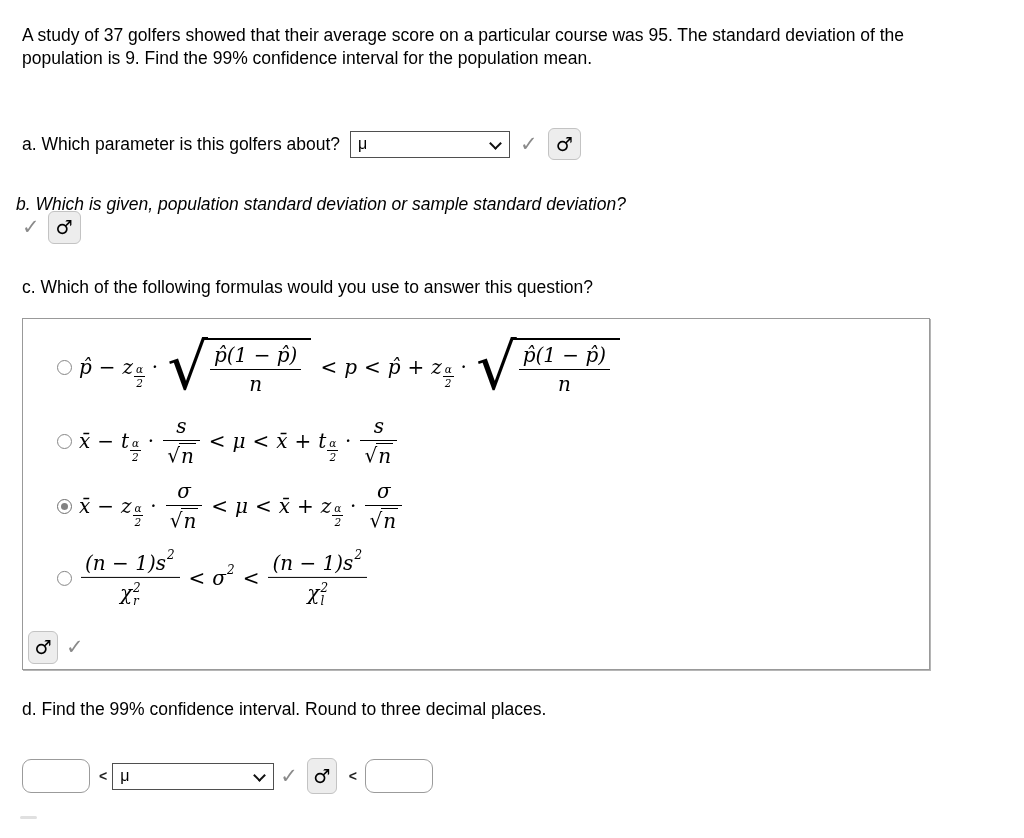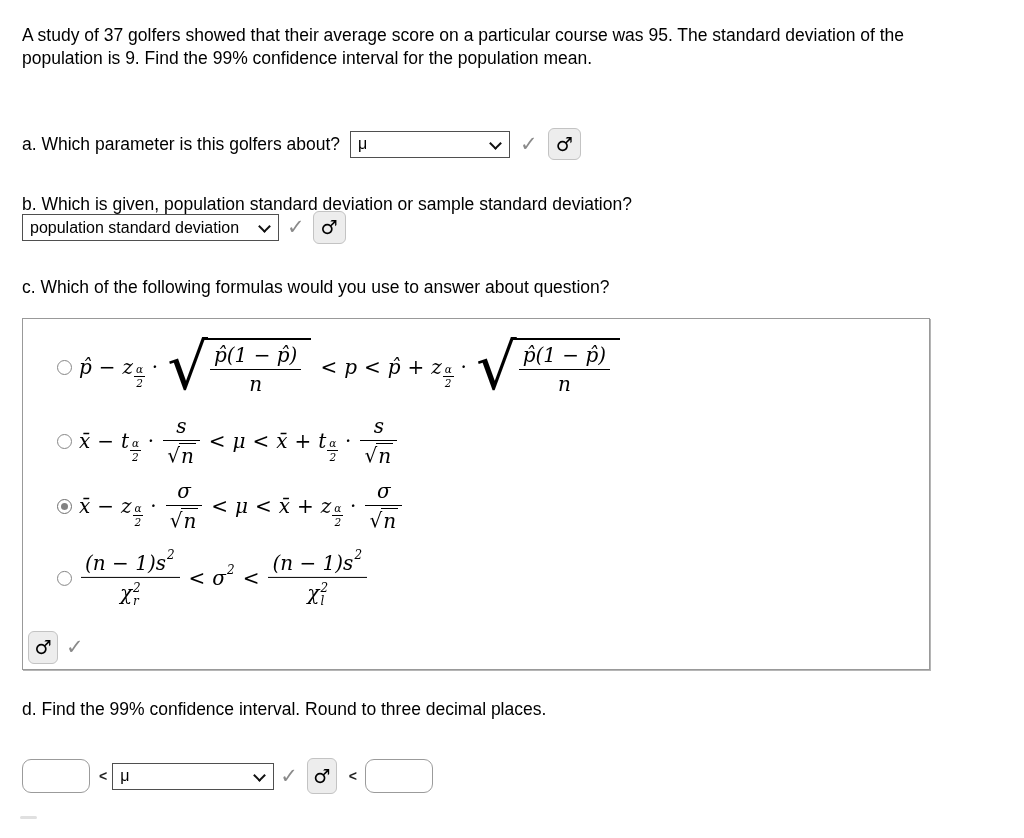--- a/index.html
+++ b/index.html
@@ -81,33 +81,29 @@
     <div class="select" style="width:160px;">
       <span class="val">μ</span>
       <span class="chev"></span>
     </div>
     <span class="check">✓</span>
     <button class="male-btn" style="width:33px;height:32px;">
       <span class="glyph">♂</span>
     </button>
   </div>
 
-  <p class="txt" style="left:22px;top:175px;">b. Which is given, population standard deviation or sample standard deviation?</p>
+  <p class="txt" style="left:16px;top:175px;font-style:italic;">b. Which is given, population standard deviation or sample standard deviation?</p>
   <div class="ctl-row" style="left:22px;top:211px;height:33px;gap:8px;">
-    <div class="select" style="width:257px;">
-      <span class="val">population standard deviation</span>
-      <span class="chev"></span>
-    </div>
     <span class="check">✓</span>
     <button class="male-btn" style="width:33px;height:33px;">
       <span class="glyph">♂</span>
     </button>
   </div>
 
-  <p class="txt" style="left:22px;top:258px;">c. Which of the following formulas would you use to answer about question?</p>
+  <p class="txt" style="left:22px;top:258px;">c. Which of the following formulas would you use to answer this question?</p>
   <div id="formula-box">
     <div id="formula-list">
         <div class="formula-row">
           <span class="radio"></span>
           <span class="math">
             <span class="mi">p̂</span>
             <span class="mo">−</span>
             <span class="zs">
               <span class="mi">z</span>
               <span class="zfrac">

